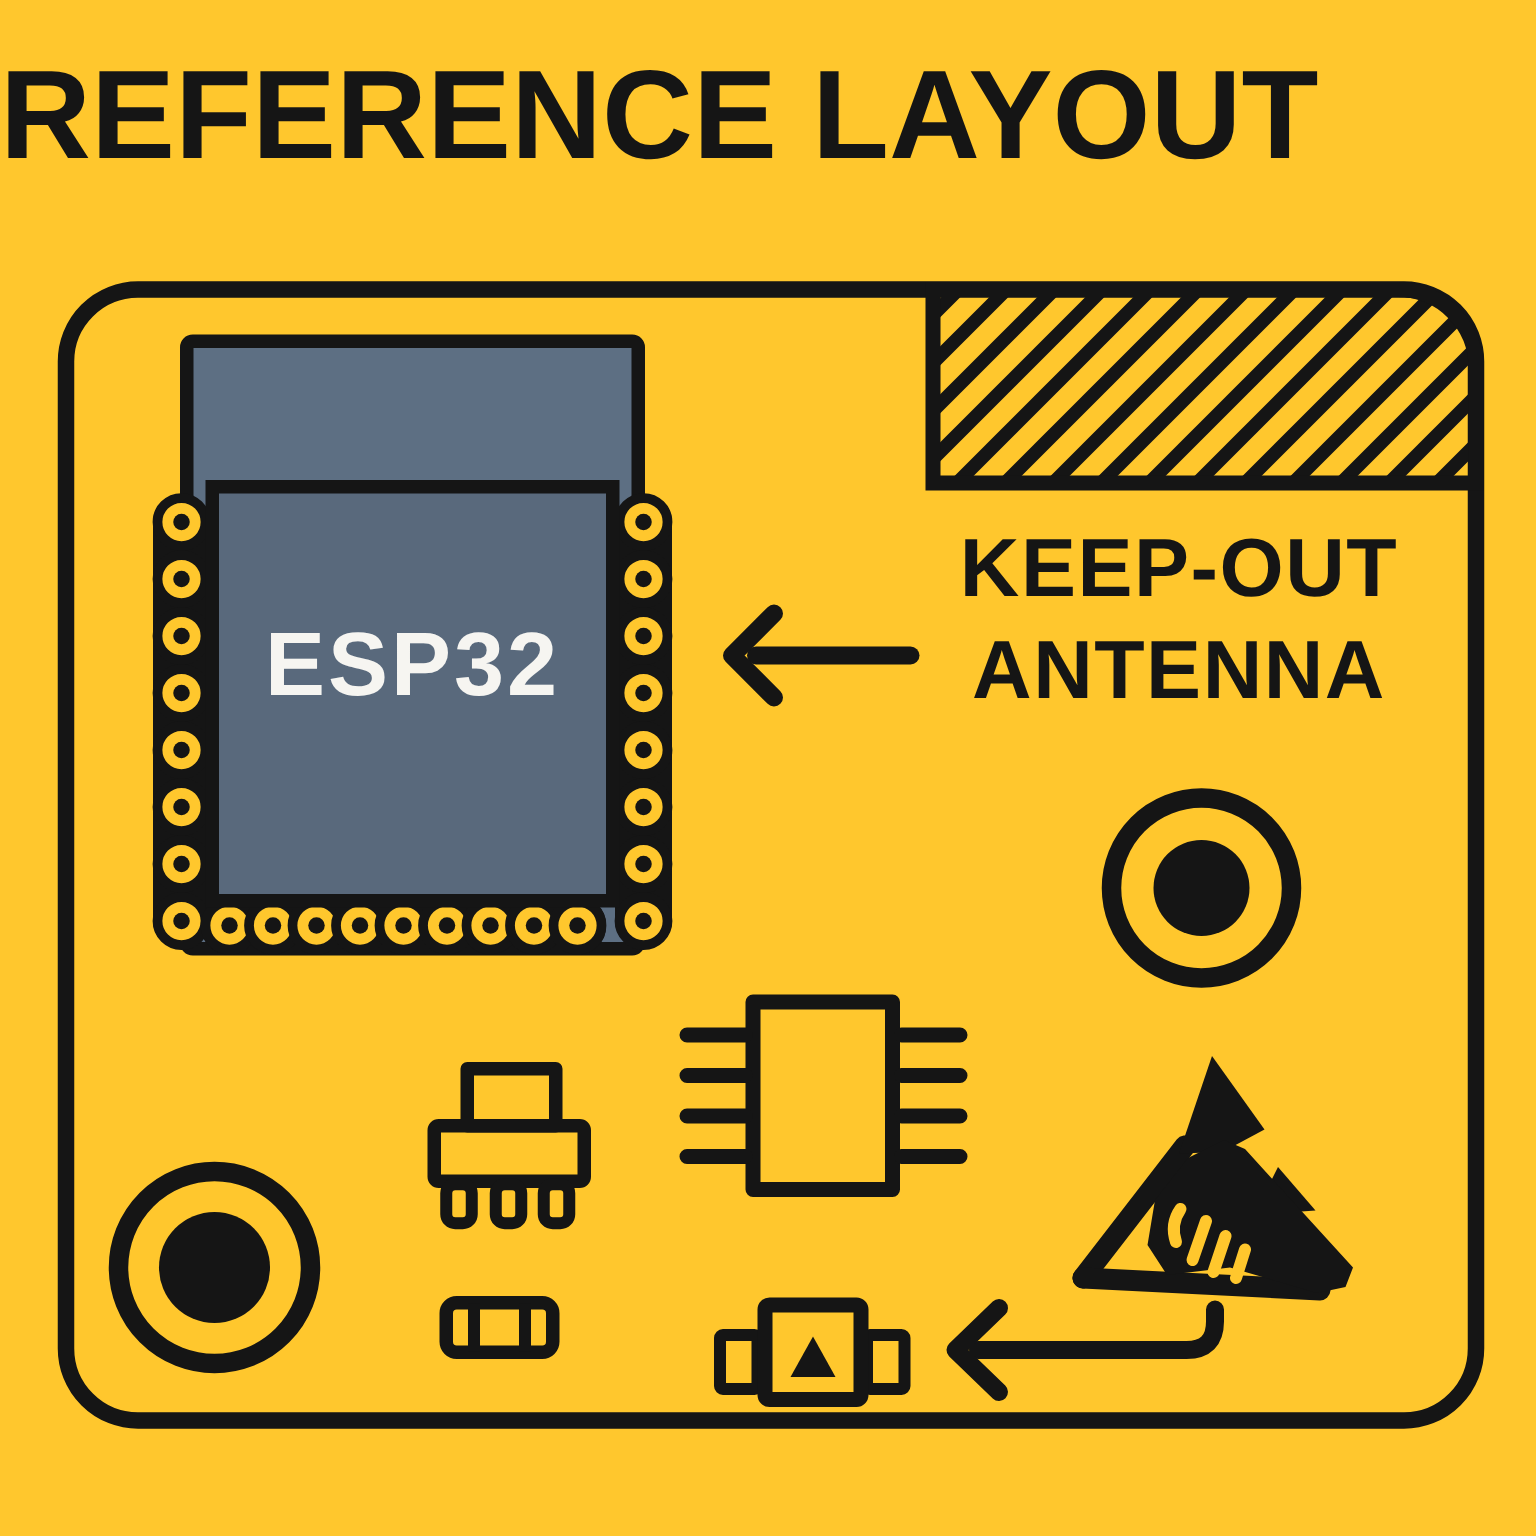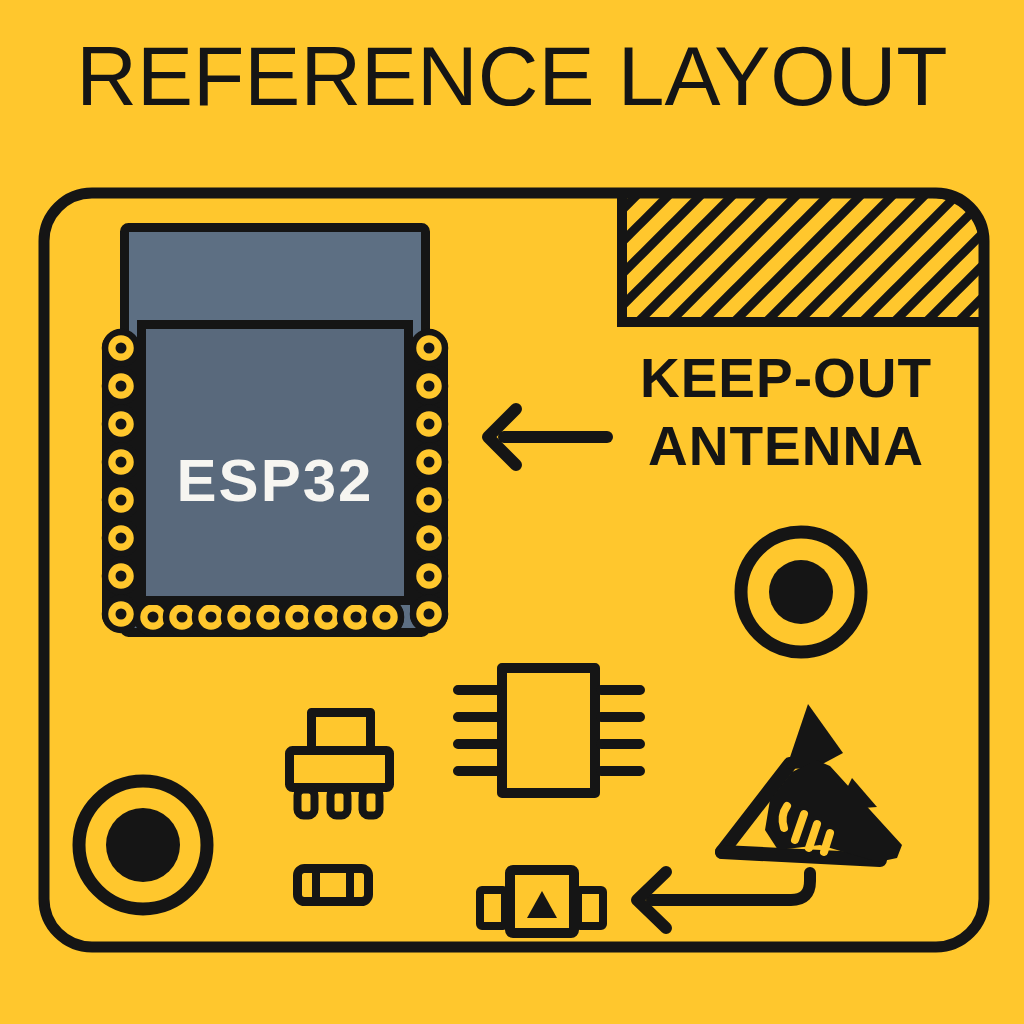--- a/index.html
+++ b/index.html
@@ -3,26 +3,26 @@
 <meta charset="utf-8">
 <style>
   :root{
     --bg:#FFC72D; --ink:#151515; --module:#5D6F83; --shield:#59697C; --label:#F6F5F1;
   }
   html,body{margin:0;padding:0;}
   body{background:var(--bg);font-family:"Liberation Sans",sans-serif;}
   .stage{position:relative;width:1024px;height:1024px;background:var(--bg);overflow:hidden;}
   .art{position:absolute;left:0;top:0;}
   .title{
-    position:absolute;left:0;top:28px;width:1024px;text-align:center;
-    font-size:84px;font-weight:400;letter-spacing:0px;color:var(--ink);
+    position:absolute;left:0;top:28px;width:1024px;text-align:left;
+    font-size:84px;font-weight:700;letter-spacing:0px;color:var(--ink);
     font-family:"Liberation Sans",sans-serif;
   }
   .esp32-label{
-    position:absolute;left:155px;top:446px;width:240px;text-align:center;
+    position:absolute;left:155px;top:408px;width:240px;text-align:center;
     font-size:60px;font-weight:700;letter-spacing:2px;color:var(--label);
   }
   .keepout-label{
     position:absolute;left:786px;top:344px;transform:translateX(-50%);
     text-align:center;font-size:55px;font-weight:700;line-height:68px;
     letter-spacing:1px;color:var(--ink);white-space:nowrap;
   }
   
   .s-ink{stroke:var(--ink);} .f-ink{fill:var(--ink);} .f-none{fill:none;}
   .f-bg{fill:var(--bg);} .s-bg{stroke:var(--bg);}

